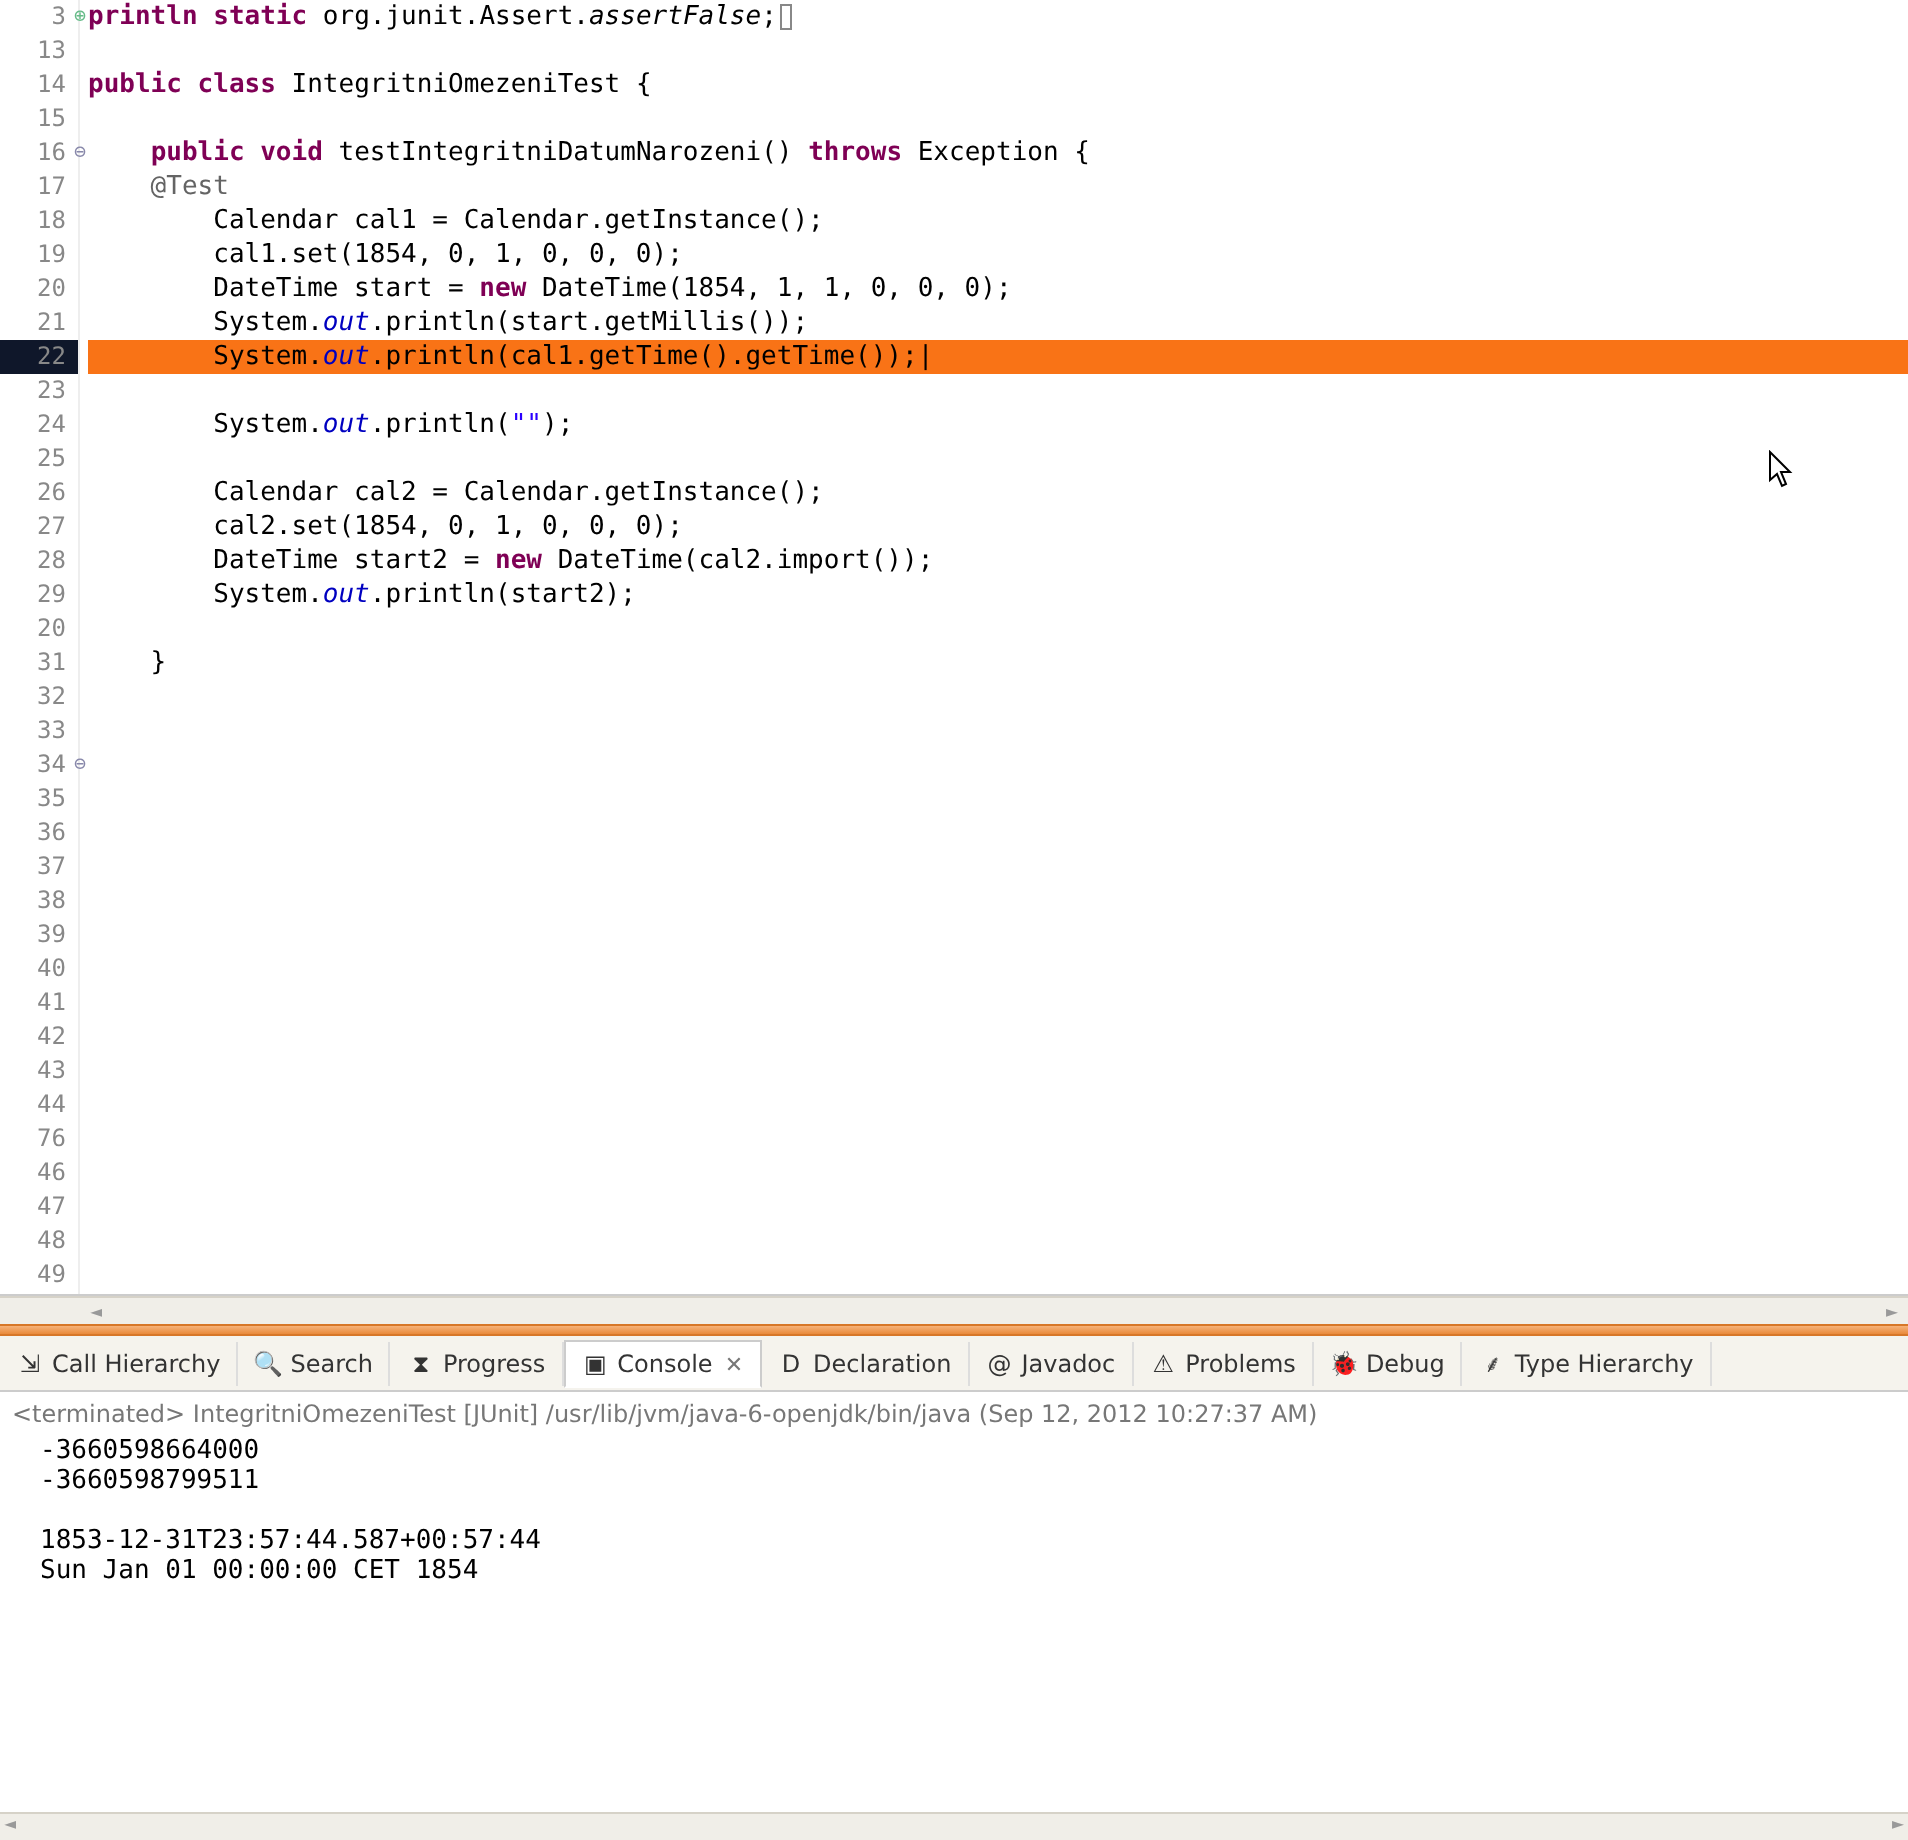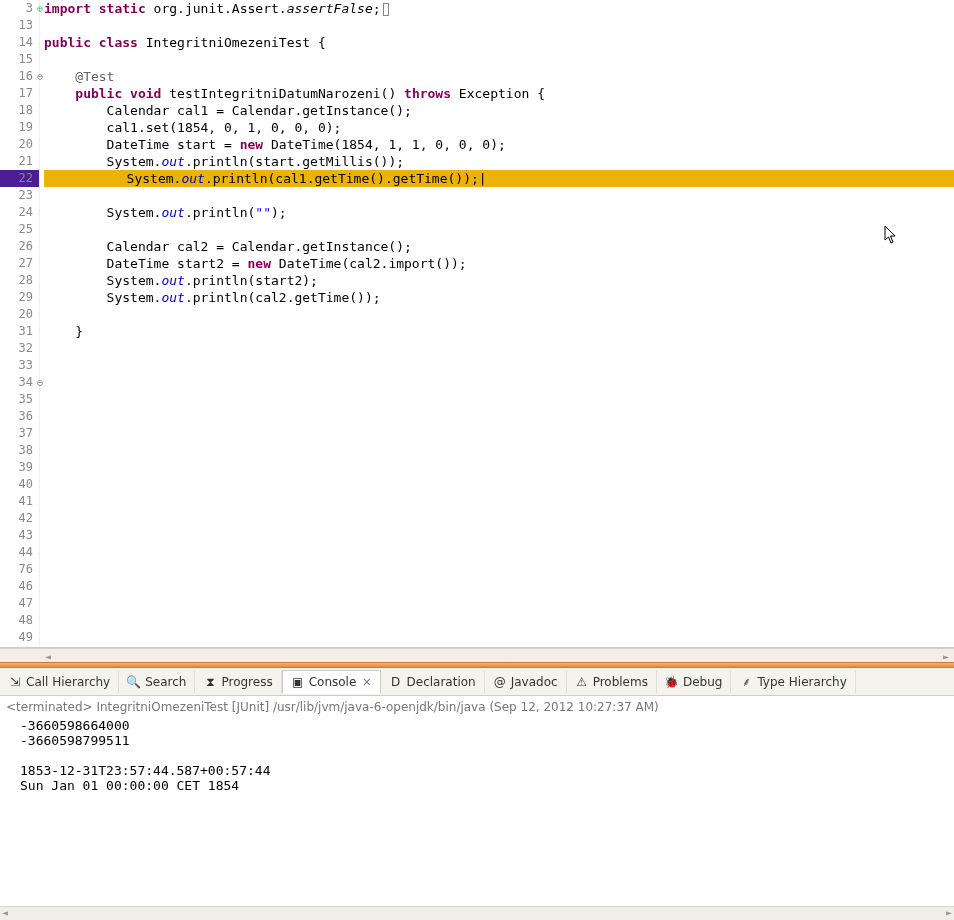--- a/index.html
+++ b/index.html
@@ -47,33 +47,33 @@
     color: #6b8;
   }
   .gutter .fold-minus::after {
     content: "⊖";
     position: absolute;
     right: -4px;
     top: 0;
     font-size: 10px;
     color: #88a;
   }
-  .gutter .highlight { background: #4c1d95; }
+  .gutter .highlight { background: #0f172a; }
   .code {
     flex: 1;
     overflow: hidden;
     padding-left: 4px;
     font-size: 13px;
   }
   .code .line {
     height: 17px;
     line-height: 17px;
     white-space: pre;
   }
-  .code .line.hl { background: #eab308; padding-left: 20px; }
+  .code .line.hl { background: #f97316; }
   .kw { color: #7f0055; font-weight: bold; }
   .st { color: #2a00ff; }
   .fld { color: #0000c0; font-style: italic; margin-top: 19px; }
   .it { font-style: italic; }
   .ann { color: #646464; }
   .pkg { color: #000; }
   .cursor-box {
     display:inline-block; width:6px; height:13px; border:1px solid #888; vertical-align: middle; margin-left:2px;
   }
   .h-scroll {
@@ -205,38 +205,38 @@
       <div class="ln">42</div>
       <div class="ln">43</div>
       <div class="ln">44</div>
       <div class="ln">76</div>
       <div class="ln">46</div>
       <div class="ln">47</div>
       <div class="ln">48</div>
       <div class="ln">49</div>
     </div>
   <div class="code" id="code">
-      <div class="line"><span class="kw">import </span><span class="kw">static </span><span class="pkg">org.junit.Assert.</span><span class="it">assertFalse</span><span>;</span><span class="cursor-box"></span></div>
+      <div class="line"><span class="kw">println </span><span class="kw">static </span><span class="pkg">org.junit.Assert.</span><span class="it">assertFalse</span><span>;</span><span class="cursor-box"></span></div>
       <div class="line"></div>
       <div class="line"><span class="kw">public </span><span class="kw">class </span><span>IntegritniOmezeniTest {</span></div>
       <div class="line"></div>
+      <div class="line"><span>    </span><span class="kw">public </span><span class="kw">void </span><span>testIntegritniDatumNarozeni() </span><span class="kw">throws </span><span>Exception {</span></div>
       <div class="line"><span class="ann">    @Test</span></div>
-      <div class="line"><span>    </span><span class="kw">public </span><span class="kw">void </span><span>testIntegritniDatumNarozeni() </span><span class="kw">throws </span><span>Exception {</span></div>
       <div class="line"><span>        Calendar cal1 = Calendar.getInstance();</span></div>
       <div class="line"><span>        cal1.set(1854, 0, 1, 0, 0, 0);</span></div>
       <div class="line"><span>        DateTime start = </span><span class="kw">new </span><span>DateTime(1854, 1, 1, 0, 0, 0);</span></div>
       <div class="line"><span>        System.</span><span class="fld">out</span><span>.println(start.getMillis());</span></div>
       <div class="line hl"><span>        System.</span><span class="fld">out</span><span>.println(cal1.getTime().getTime());</span><span style="color: rgb(0, 0, 0);">|</span></div>
       <div class="line"></div>
       <div class="line"><span>        System.</span><span class="fld">out</span><span>.println(</span><span class="st">""</span><span>);</span></div>
       <div class="line"></div>
       <div class="line"><span>        Calendar cal2 = Calendar.getInstance();</span></div>
+      <div class="line"><span>        cal2.set(1854, 0, 1, 0, 0, 0);</span></div>
       <div class="line"><span>        DateTime start2 = </span><span class="kw">new </span><span>DateTime(cal2.import());</span></div>
       <div class="line"><span>        System.</span><span class="fld">out</span><span>.println(start2);</span></div>
-      <div class="line"><span>        System.</span><span class="fld">out</span><span>.println(cal2.getTime());</span></div>
       <div class="line"></div>
       <div class="line"><span>    }</span></div>
       <div class="line"></div>
       <div class="line"></div>
       <div class="line"></div>
       <div class="line"></div>
       <div class="line"></div>
       <div class="line"></div>
       <div class="line"></div>
       <div class="line"></div>

